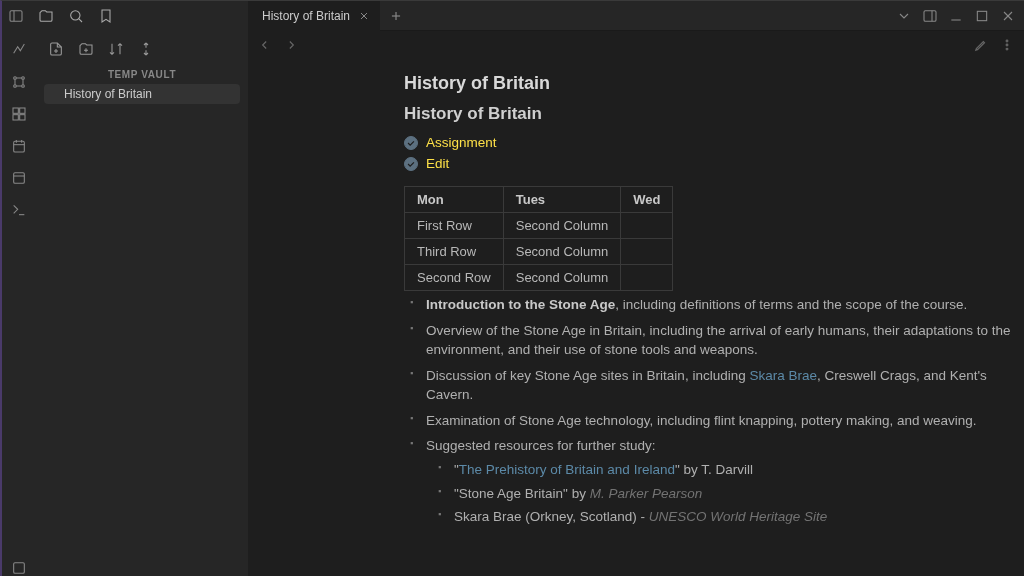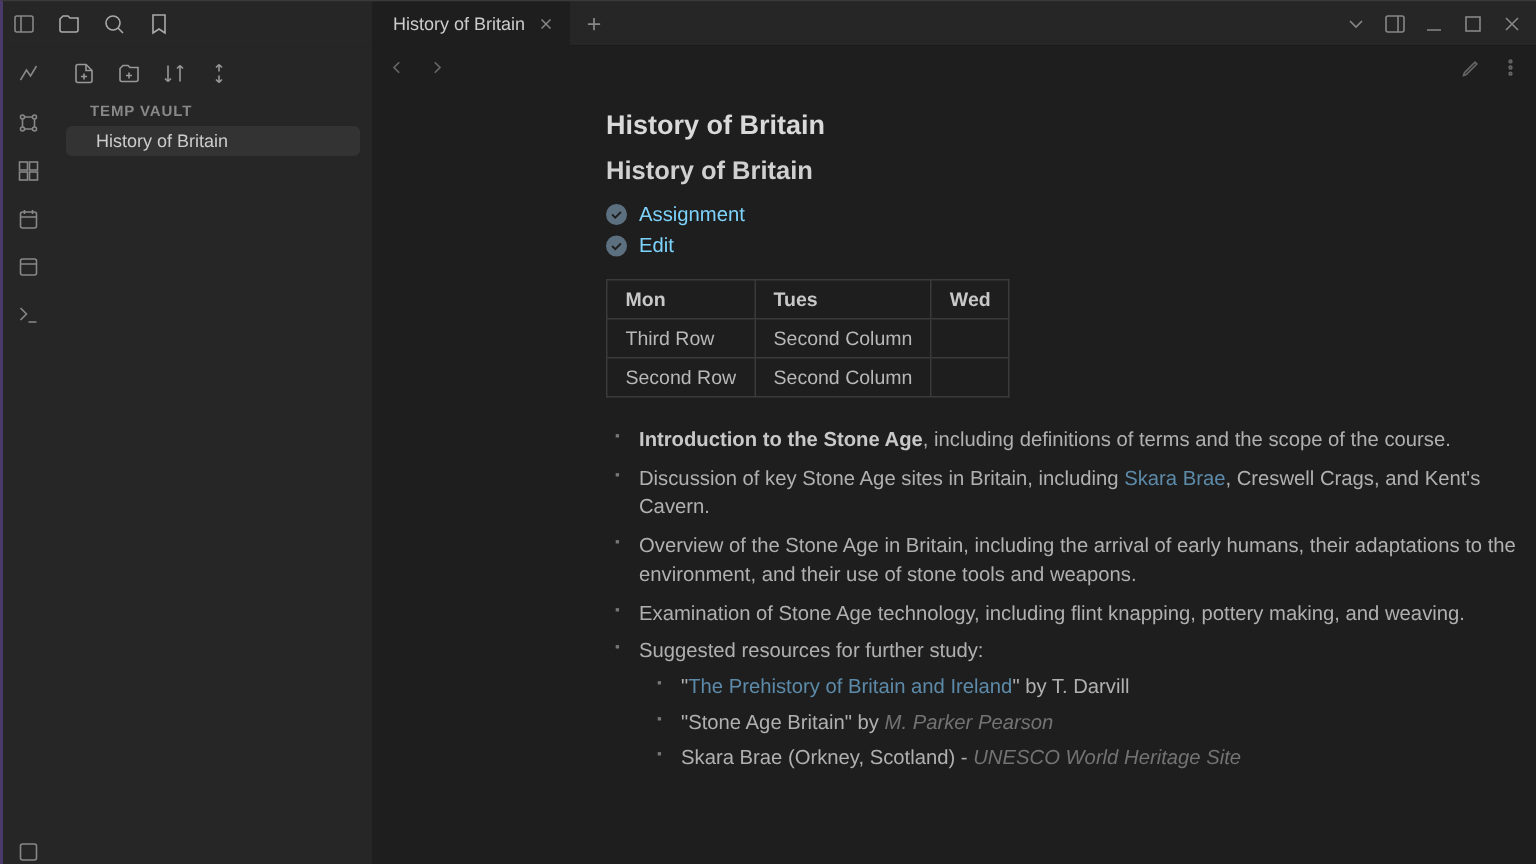--- a/index.html
+++ b/index.html
@@ -20,21 +20,21 @@
   .ribbon { width:34px; background:#262626; display:flex; flex-direction:column; align-items:center; padding-top:10px; gap:14px; }
   .ribbon .ic { width:18px; height:18px; display:flex; align-items:center; justify-content:center; cursor:pointer; }
   .ribbon .ic svg { width:16px; height:16px; stroke:#888; stroke-width:1.6; fill:none; }
   .ribbon .spacer { flex:1; }
 
   
   .sidebar { width:212px; background:#262626; padding:10px 4px 0 4px; display:flex; flex-direction:column; }
   .sidebar .tools { display:flex; gap:14px; padding:0 8px 10px 8px; }
   .sidebar .tools .ic { width:16px; height:16px; cursor:pointer; }
   .sidebar .tools svg { width:16px; height:16px; stroke:#999; stroke-width:1.6; fill:none; }
-  .vault-name { font-size:10px; letter-spacing:0.6px; color:#888; padding:2px 20px 4px; font-weight:600; }
+  .vault-name { font-size:10px; letter-spacing:0.6px; color:#888; padding:2px 20px 4px; font-weight:600;text-align:center; }
   .file-item { font-size:12px; color:#ccc; padding:3px 20px; border-radius:4px; margin:0 4px; cursor:pointer; }
   .file-item.active { background:#333; }
 
   
   .editor { flex:1; background:#1e1e1e; display:flex; flex-direction:column; position:relative; }
 
   
   .tabsrow { height:30px; display:flex; align-items:center; background:#262626; border-bottom:1px solid #1a1a1a; margin-top:-30px; }
   .tab { display:flex; align-items:center; gap:8px; padding:0 10px 0 14px; height:30px; background:#1e1e1e; color:#ccc; font-size:12px; cursor:pointer; }
   .tab .close { width:12px; height:12px; display:flex; align-items:center; justify-content:center; color:#888; cursor:pointer; }
@@ -54,23 +54,23 @@
 
   
   .content { padding:14px 0 0 0; overflow:hidden; flex:1; }
   .doc { max-width:660px; margin:0 0 0 156px; }
   .h1 { font-size:18px; font-weight:700; color:#d9d9d9; margin-bottom:10px; }
   .h2 { font-size:17px; font-weight:700; color:#d0d0d0; margin-bottom:10px; }
   .task { display:flex; align-items:center; gap:8px; margin-bottom:4px; padding:1px 0; }
   .chk { width:14px; height:14px; border-radius:50%; border:1.5px solid #777; display:flex; align-items:center; justify-content:center; cursor:pointer; flex-shrink:0; }
   .chk.done { background:#5c7080; border-color:#5c7080; }
   .chk.done svg { width:10px; height:10px; stroke:#1e1e1e; stroke-width:3; fill:none; }
-  .task span { color:#7dd3fc; font-size:13.5px; }
-
-  table { border-collapse:collapse; margin:14px 0 18px;padding-left:40px; }
+  .task span { color:#fde047; font-size:13.5px; }
+
+  table { border-collapse:collapse; margin:14px 0 4px;padding-left:40px; }
   th,td { border:1px solid #3a3a3a; padding:5px 12px; text-align:left; font-size:13px; color:#b8b8b8; }
   th { font-weight:700; color:#c8c8c8; }
 
   .lesson-title { font-weight:700; color:#d0d0d0; font-size:14px; margin:10px 0 12px; }
   ul.bullets { list-style:none; padding-left:22px; }
   ul.bullets > li { position:relative; margin-bottom:6px; line-height:1.45; font-size:13.5px; color:#b0b0b0; }
   ul.bullets > li::before { content:"▪"; position:absolute; left:-16px; top:1px; color:#777; font-size:9px; }
   ul.bullets ul { list-style:none; padding-left:28px; margin-top:4px; }
   ul.bullets ul > li { position:relative; margin-bottom:4px; line-height:1.45; font-size:13.5px; color:#b0b0b0; }
   ul.bullets ul > li::before { content:"▪"; position:absolute; left:-16px; top:1px; color:#777; font-size:9px; }
@@ -268,37 +268,42 @@
         <table>
           <thead>
               <tr id="thead-row">
                 <th>Mon</th>
                 <th>Tues</th>
                 <th>Wed</th>
               </tr>
             </thead>
           <tbody id="tbody-rows">
               <tr>
+                <td>First Row</td>
+                <td>Second Column</td>
+                <td></td>
+              </tr>
+              <tr>
                 <td>Third Row</td>
                 <td>Second Column</td>
                 <td></td>
               </tr>
               <tr>
                 <td>Second Row</td>
                 <td>Second Column</td>
                 <td></td>
               </tr>
             </tbody>
         </table>
 
 
         <ul class="bullets">
           <li><span class="bold">Introduction to the Stone Age</span><span>, including definitions of terms and the scope of the course.</span></li>
+          <li>Overview of the Stone Age in Britain, including the arrival of early humans, their adaptations to the environment, and their use of stone tools and weapons.</li>
           <li><span>Discussion of key Stone Age sites in Britain, including </span><span class="link">Skara Brae</span><span>, Creswell Crags, and Kent's Cavern.</span></li>
-          <li>Overview of the Stone Age in Britain, including the arrival of early humans, their adaptations to the environment, and their use of stone tools and weapons.</li>
           <li>Examination of Stone Age technology, including flint knapping, pottery making, and weaving.</li>
           <li><span>Suggested resources for further study:</span>
             <ul>
               <li><span>"</span><span class="link">The Prehistory of Britain and Ireland</span><span>" by T. Darvill</span></li>
               <li><span>"Stone Age Britain" by </span><span class="italic">M. Parker Pearson</span></li>
               <li><span>Skara Brae (Orkney, Scotland) - </span><span class="italic">UNESCO World Heritage Site</span></li>
 
             </ul>
           </li>
         </ul>

